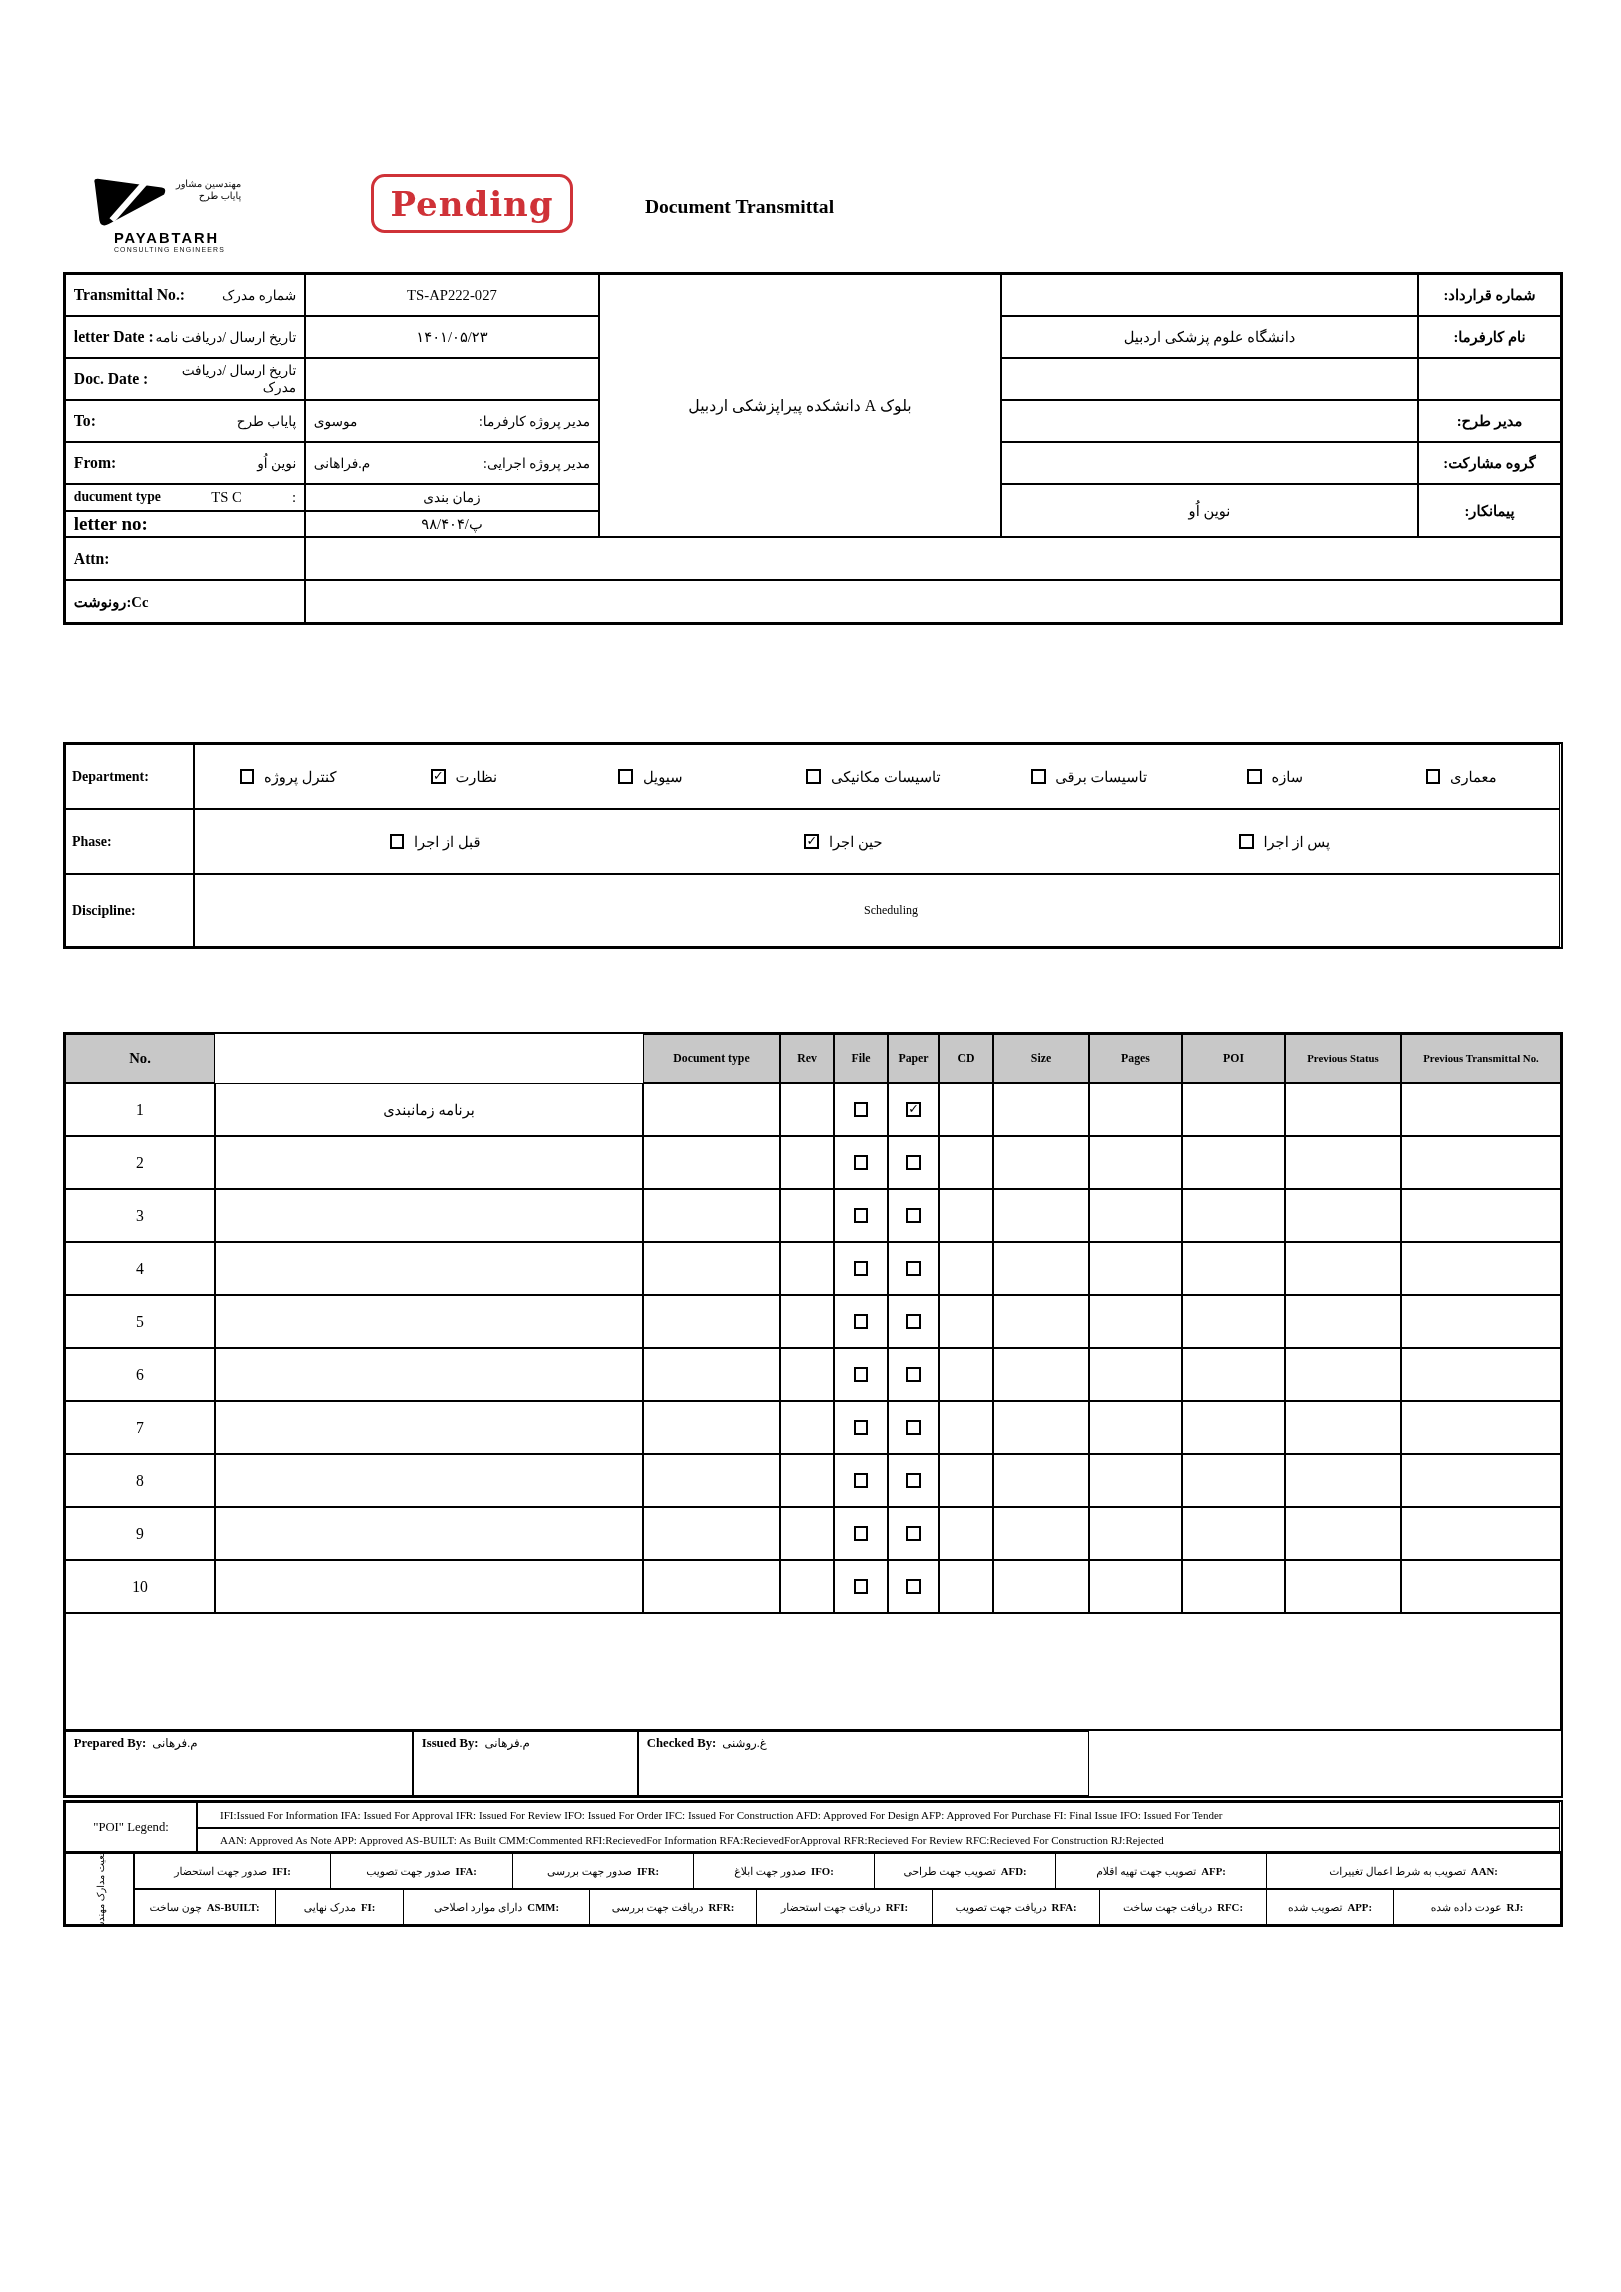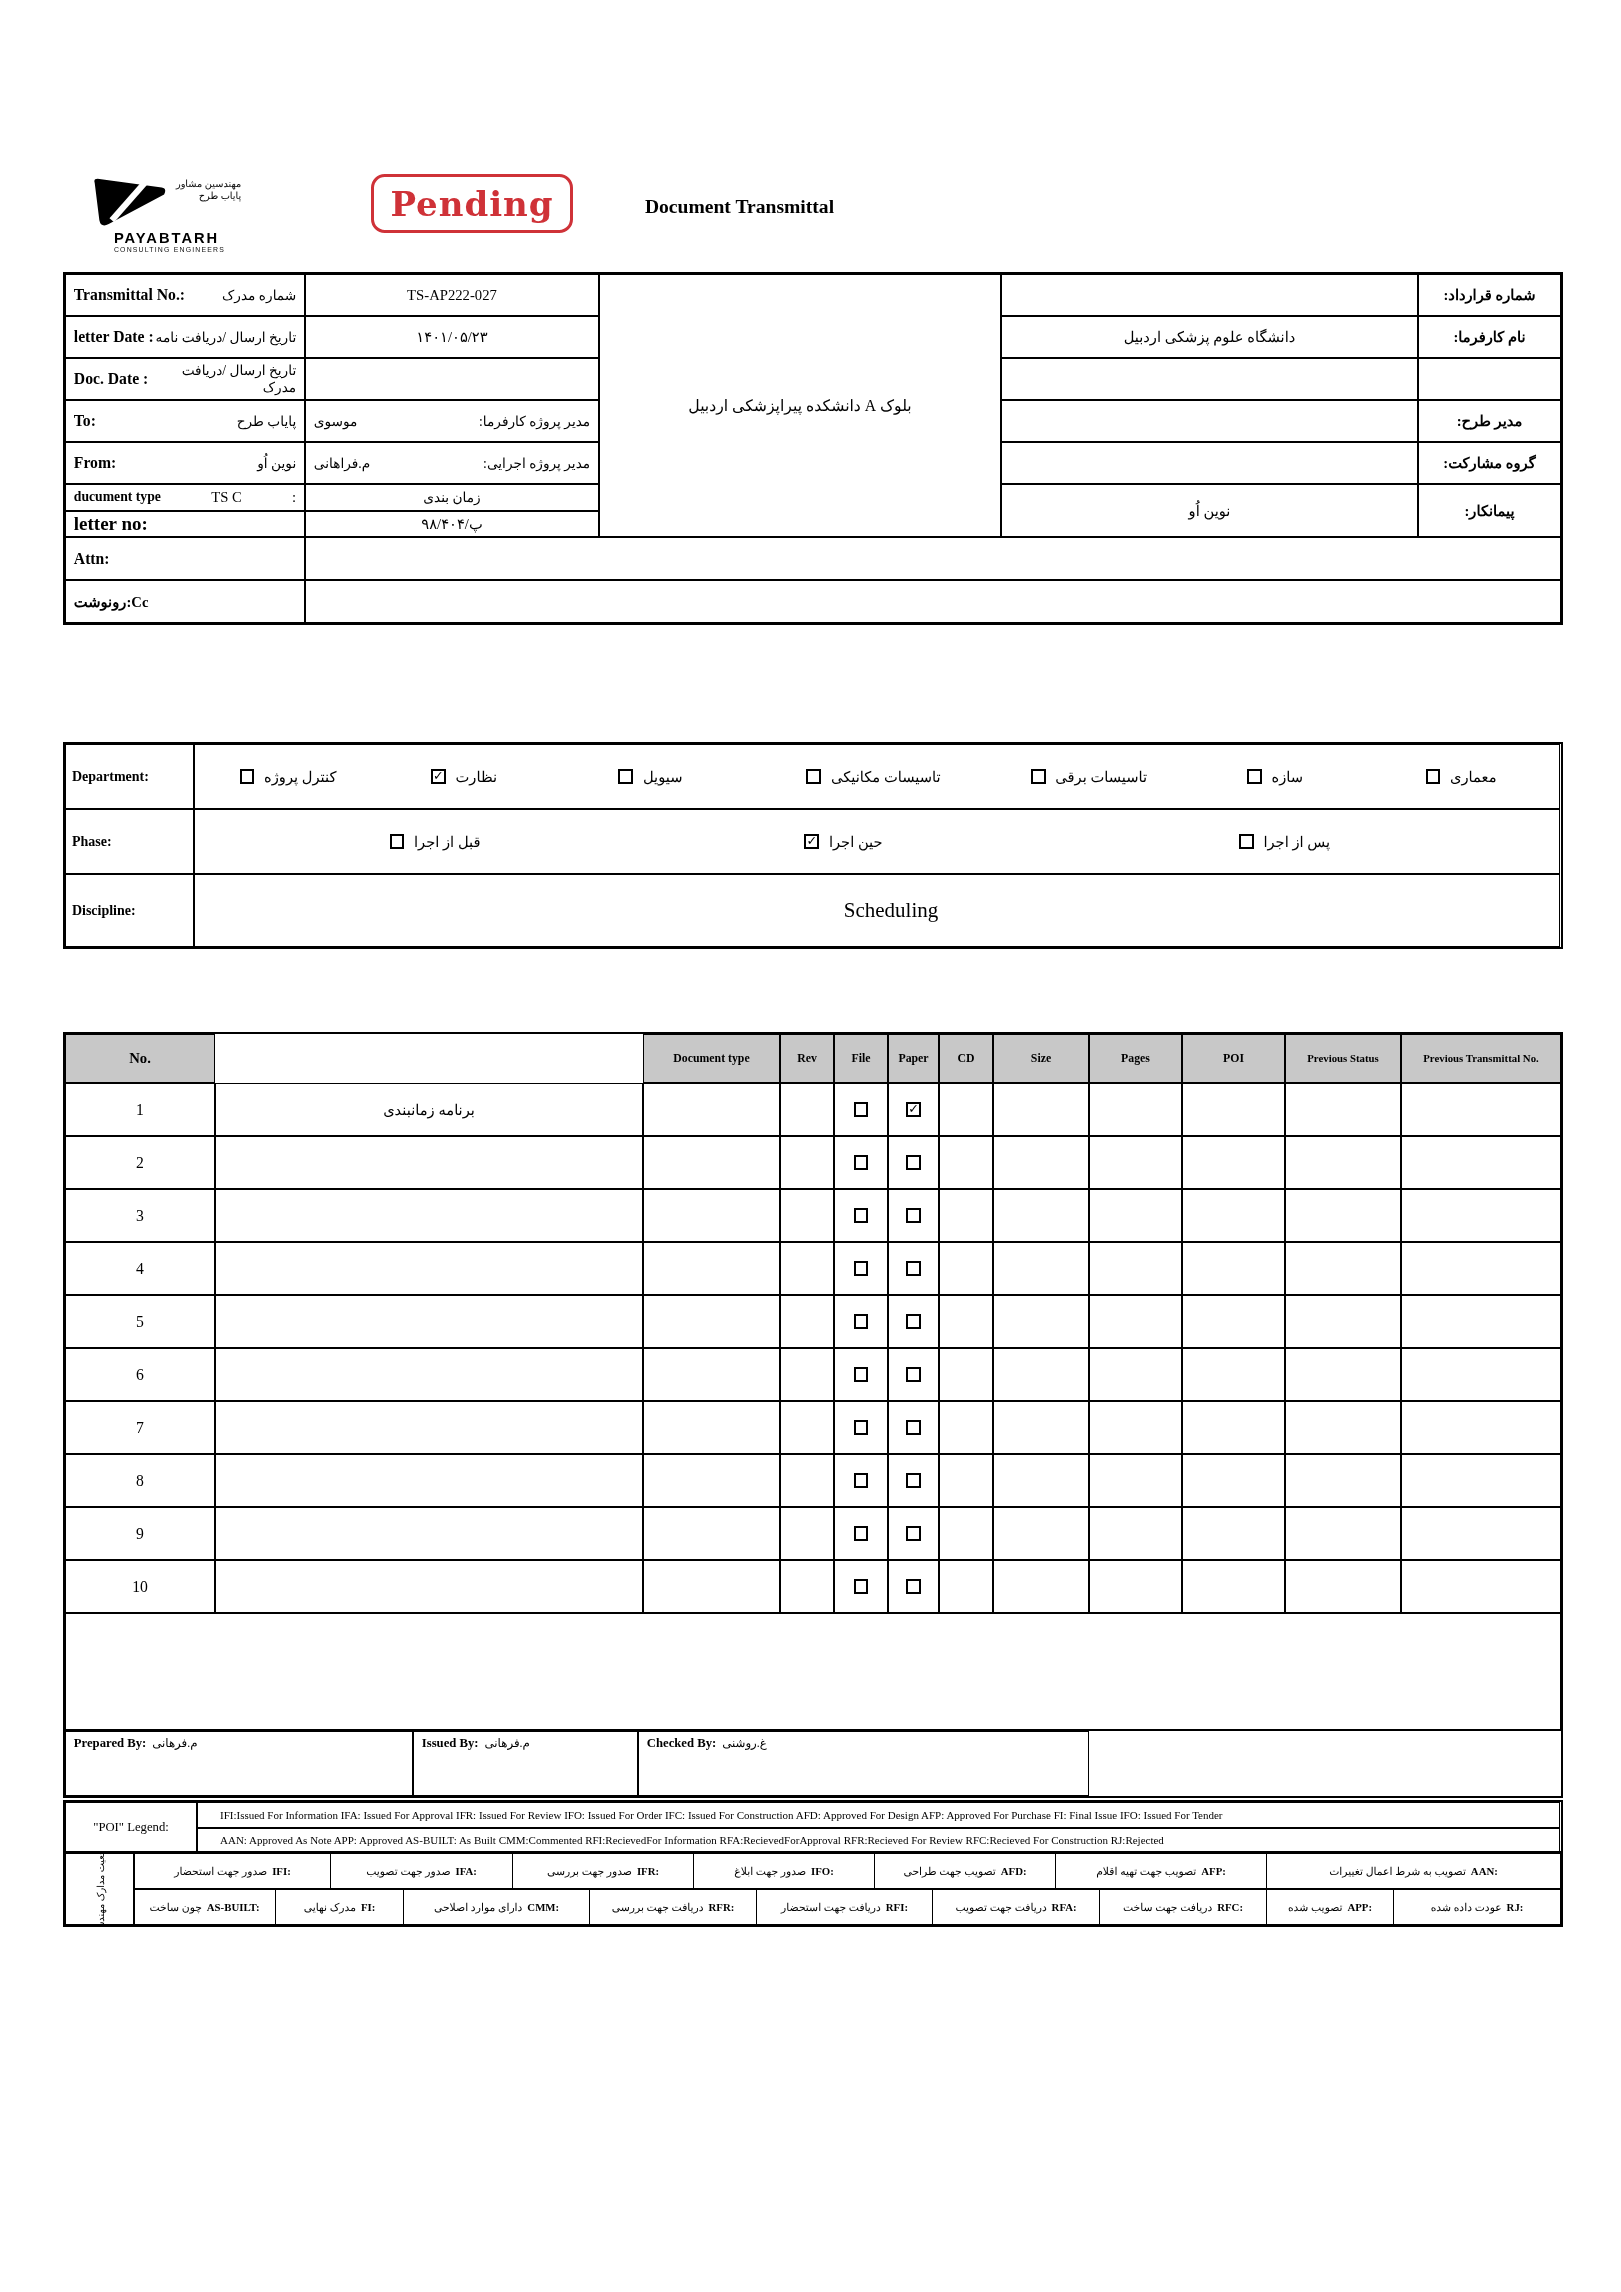--- a/index.html
+++ b/index.html
@@ -34,21 +34,21 @@
   .project-cell { font-size:15.7px; direction:rtl; text-align:center; }
 
   
   .t2 { position:absolute; left:0; top:742px; grid-template-columns:129px 1366px; grid-template-rows:65px 65px 73px; width:1500px; }
   .t2lab { justify-content:flex-start; padding-left:5.9px; font-weight:bold; font-size:14px; }
   .optrow { padding:0; }
   .optflex { display:flex; direction:rtl; width:100%; height:100%; }
   .chk-item { display:flex; align-items:center; justify-content:center; gap:9.8px; direction:rtl; font-size:14.7px; }
   .checkbox { width:14.7px; height:14.7px; border:2px solid #000; display:inline-flex; align-items:center; justify-content:center; background:#fff; flex:0 0 auto; }
   .checkbox.checked::after { content:"\2713"; font-size:12.7px; line-height:1; font-family:"DejaVu Sans", sans-serif; }
-  .disc-val { font-size:21px;padding-left:28px; }
+  .disc-val { font-size:12px;padding-left:28px; }
 
   
   .t3 { position:absolute; left:0; top:1032px; grid-template-columns:150px 428px 137px 54px 54px 51px 54px 96px 93px 103px 116px 160px; grid-template-rows:49px repeat(10, 53px) 121px; width:1500px; }
   .h { background:#c8c8c8; font-weight:bold; font-size:14.7px; text-align:center; }
   .hs { font-size:11.8px; }
   .h2l { font-size:10.8px; line-height:1.25; padding:0 3.9px; }
   .titlehead { justify-content:space-evenly; }
   .titlehead .enh { font-size:16.7px; font-weight:bold; }
   .titlehead .fah { font-size:14.7px; font-weight:bold; direction:rtl; }
   .rc { font-size:15.7px; }

